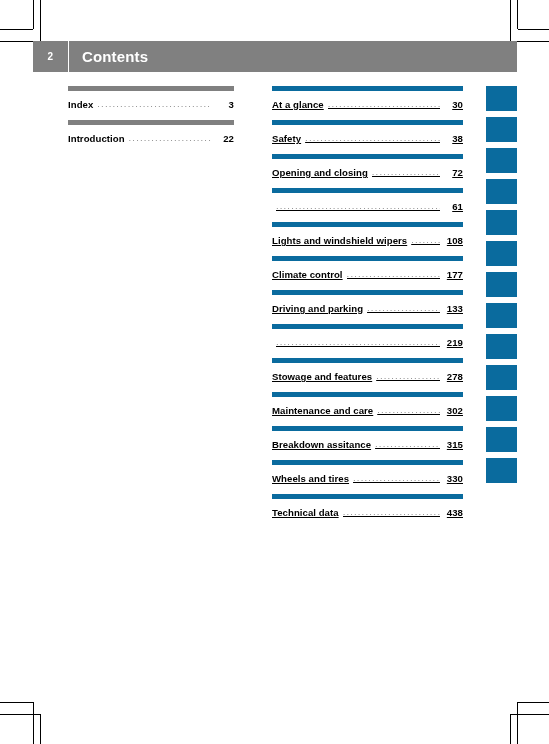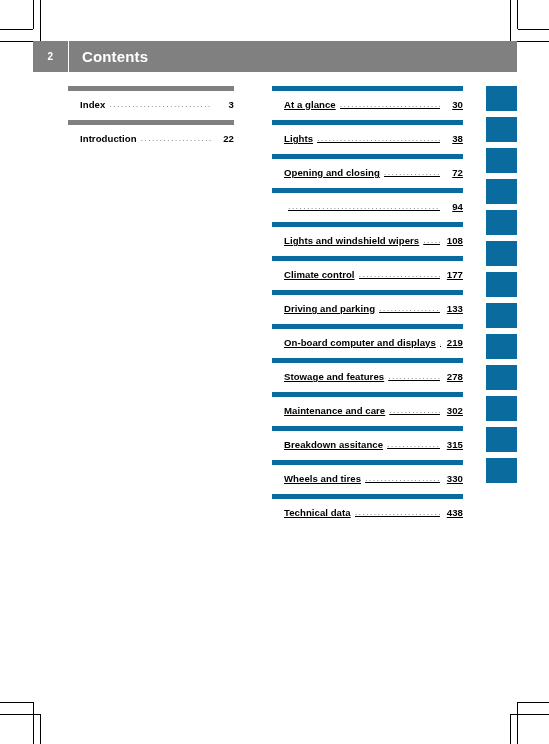--- a/index.html
+++ b/index.html
@@ -66,21 +66,20 @@
   .toc-bar.blue { background:#0a6b9e; }
 
   .toc-line {
     display:flex;
     align-items:baseline;
     font-size:9.6px;
     font-weight:bold;
     color:#000000;
     letter-spacing:.05px;
     white-space:nowrap;
-    margin-left:12px;
   }
   .toc-label { flex:0 0 auto; }
   .toc-dots {
     flex:1 1 auto;
     overflow:hidden;
     margin:0 3px 0 4px;
     color:#8a8a8a;
     font-weight:normal;
     font-size:9.5px;
     letter-spacing:1.15px;
@@ -160,38 +159,38 @@
         <div class="toc-bar blue"></div>
         <div class="toc-line">
           <span class="toc-label">At a glance</span>
           <span class="toc-dots">........................................................................................</span>
           <span class="toc-page">30</span>
         </div>
       </div>
       <div class="toc-entry">
         <div class="toc-bar blue"></div>
         <div class="toc-line">
-          <span class="toc-label">Lights</span>
+          <span class="toc-label">Safety</span>
           <span class="toc-dots">........................................................................................</span>
           <span class="toc-page">38</span>
         </div>
       </div>
       <div class="toc-entry">
         <div class="toc-bar blue"></div>
         <div class="toc-line">
           <span class="toc-label">Opening and closing</span>
           <span class="toc-dots">........................................................................................</span>
           <span class="toc-page">72</span>
         </div>
       </div>
       <div class="toc-entry">
         <div class="toc-bar blue"></div>
         <div class="toc-line">
           <span class="toc-dots">........................................................................................</span>
-          <span class="toc-page">94</span>
+          <span class="toc-page">61</span>
         </div>
       </div>
       <div class="toc-entry">
         <div class="toc-bar blue"></div>
         <div class="toc-line">
           <span class="toc-label">Lights and windshield wipers</span>
           <span class="toc-dots">........................................................................................</span>
           <span class="toc-page">108</span>
         </div>
       </div>
@@ -207,21 +206,20 @@
         <div class="toc-bar blue"></div>
         <div class="toc-line">
           <span class="toc-label">Driving and parking</span>
           <span class="toc-dots">........................................................................................</span>
           <span class="toc-page">133</span>
         </div>
       </div>
       <div class="toc-entry">
         <div class="toc-bar blue"></div>
         <div class="toc-line">
-          <span class="toc-label">On-board computer and displays</span>
           <span class="toc-dots">........................................................................................</span>
           <span class="toc-page">219</span>
         </div>
       </div>
       <div class="toc-entry">
         <div class="toc-bar blue"></div>
         <div class="toc-line">
           <span class="toc-label">Stowage and features</span>
           <span class="toc-dots">........................................................................................</span>
           <span class="toc-page">278</span>

